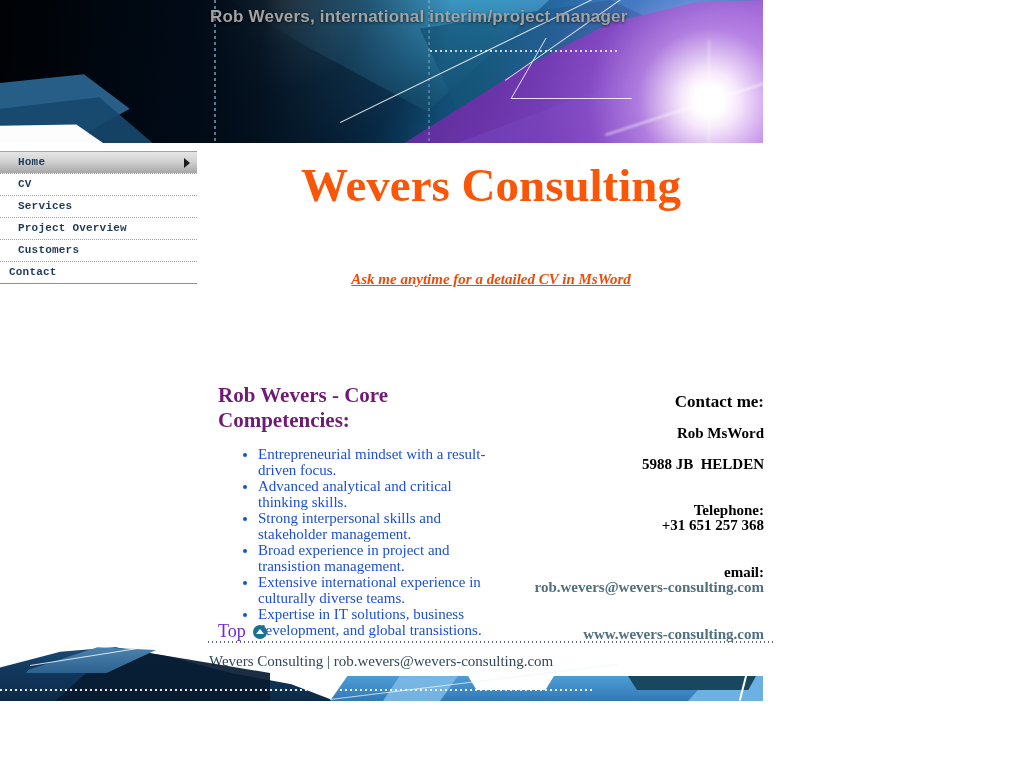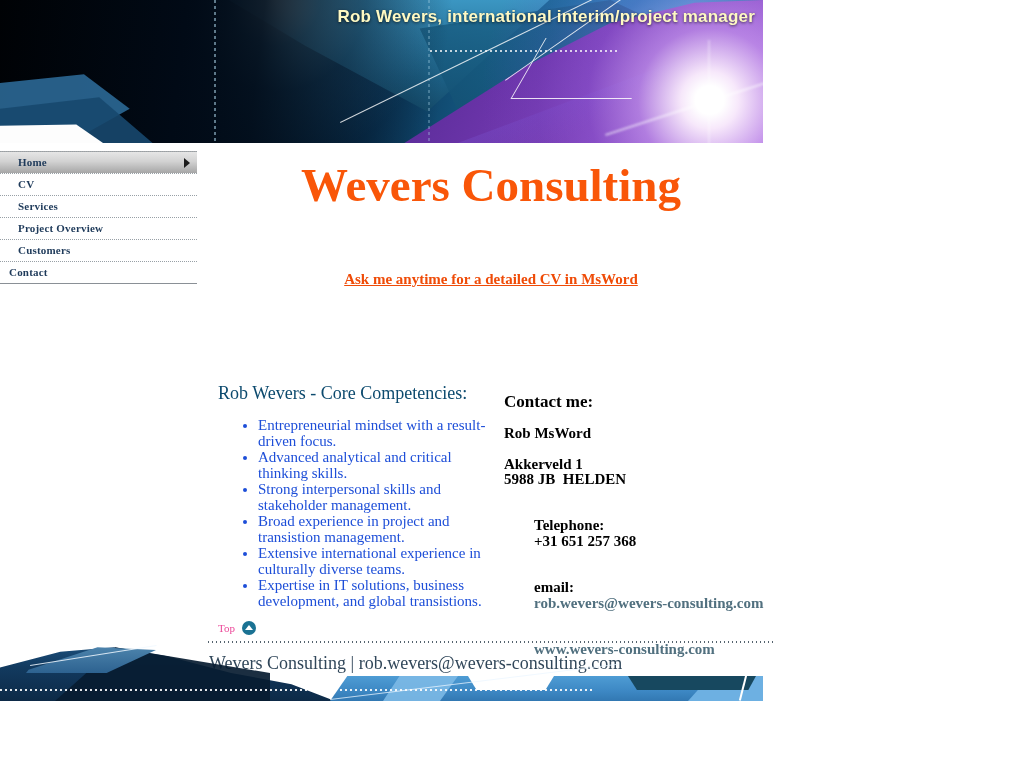--- a/index.html
+++ b/index.html
@@ -28,65 +28,65 @@
   .b-ray1{width:220px;height:2px;left:600px;top:100px;transform:rotate(-18deg);filter:blur(1px);}
   .b-ray2{width:2px;height:120px;left:708px;top:40px;filter:blur(1px);opacity:.6;}
   .b-line1{position:absolute;width:300px;height:1px;background:rgba(255,255,255,.8);left:340px;top:122px;transform:rotate(-26deg);transform-origin:left top;}
   .b-line2{position:absolute;width:150px;height:1px;background:rgba(255,255,255,.85);left:505px;top:80px;transform:rotate(-35deg);transform-origin:left top;}
   .b-hex{position:absolute;width:120px;height:60px;left:528px;top:38px;border-left:1px solid rgba(255,255,255,.85);border-bottom:1px solid rgba(255,255,255,.85);transform:skewX(-30deg);}
   .b-dotv1,.b-dotv2{position:absolute;top:0;width:2px;height:100%;
       background-image:repeating-linear-gradient(180deg,rgba(170,210,230,.55) 0 3px,transparent 3px 6px);}
   .b-dotv1{left:214px;} .b-dotv2{left:428px;opacity:.6;}
   .b-doth{position:absolute;left:430px;top:50px;width:190px;height:2px;
       background-image:repeating-linear-gradient(90deg,rgba(255,255,255,.75) 0 2px,transparent 2px 5px);}
-  .banner-title{position:absolute;left:210px;top:7px;width:545px;text-align:right;
-      font-family:"Liberation Sans",sans-serif;font-weight:bold;font-size:17px;color:#fef9c3;
+  .banner-title{position:absolute;left:210px;top:7px;width:545px;text-align:left;
+      font-family:"Liberation Sans",sans-serif;font-weight:bold;font-size:17px;color:#a3a3a3;
       text-shadow:0 1px 3px rgba(0,0,0,.65);letter-spacing:.2px;}
 
   
-  .sidebar{position:absolute;left:0;top:151px;width:197px;font-family:Liberation Serif, serif;}
+  .sidebar{position:absolute;left:0;top:151px;width:197px;font-family:Liberation Mono, monospace;}
   .nav-item{position:relative;height:21px;line-height:21px;padding-left:18px;
       border-top:1px dotted #98a0a6;font-size:11px;font-weight:bold;color:#1e3a5a;
       background:#fff;cursor:pointer;letter-spacing:.2px;}
   .nav-item.active{background:linear-gradient(180deg,#e6e6e6 0%,#d2d2d2 45%,#a6a6a6 100%);}
   .nav-item:last-child{border-bottom:1px solid #8a9096;padding-left:9px;}
   .nav-arrow{position:absolute;right:7px;top:6px;width:0;height:0;
       border-left:6px solid #1c1c1c;border-top:5px solid transparent;border-bottom:5px solid transparent;}
 
   
   .content{position:absolute;left:208px;top:0;width:566px;height:768px;}
   .page-title{position:absolute;top:158px;left:0;width:100%;margin:0;text-align:center;
       font-size:47px;font-weight:bold;color:#f95608;font-family:"Liberation Serif",serif;}
   .subtitle{position:absolute;top:228px;left:0;width:100%;margin:0;text-align:center;
       font-size:15px;font-weight:bold;color:#000;white-space:pre-wrap;}
   .cv-link{position:absolute;top:271px;left:0;width:100%;display:block;text-align:center;
-      font-size:15px;font-weight:bold;color:#ef4b07;text-decoration:underline;cursor:pointer;}
+      font-size:15px;font-weight:bold;font-style:italic;color:#ef4b07;text-decoration:underline;cursor:pointer;}
 
   .competencies{position:absolute;left:10px;top:383px;width:300px;}
-  .competencies h2{margin:0;font-size:18px;font-weight:normal;color:#0c4a6e;}
+  .competencies h2{margin:0;font-size:21px;font-weight:bold;color:#701a75;}
   .competencies ul{margin:13px 0 0 26px;padding:0 0 0 14px;width:238px;
       font-size:15px;line-height:16px;color:#1d4ed8;}
   .competencies li{margin:0;padding:0;}
 
-  .contact{position:absolute;right:10px;top:392px;width:260px;text-align:left;
+  .contact{position:absolute;right:10px;top:392px;width:260px;text-align:right;
       font-size:15px;font-weight:bold;color:#000;}
   .contact h2{margin:0 0 14px 0;font-size:17px;font-weight:bold;}
   .contact .line{line-height:15.5px;white-space:pre-wrap;}
   .contact .gap{height:15px;}
   .slate-link{color:#51707f;text-decoration:none;cursor:pointer;}
 
   .top-row{position:absolute;left:10px;top:621px;display:flex;align-items:center;gap:7px;
-      font-size:11px;color:#ec4899;cursor:pointer;}
+      font-size:18px;color:#6d28d9;cursor:pointer;}
   .top-circle{display:inline-flex;align-items:center;justify-content:center;
       width:14px;height:14px;border-radius:50%;background:#1a7293;}
   .top-tri{width:0;height:0;border-bottom:5px solid #fff;
       border-left:4px solid transparent;border-right:4px solid transparent;margin-top:-1px;}
   .dotted-hr{position:absolute;left:0;top:641px;width:566px;height:2px;
       background-image:repeating-linear-gradient(90deg,#55646f 0 1.5px,transparent 1.5px 4px);}
-  .footer-text{position:absolute;left:1px;top:653px;margin:0;font-size:18px;color:#31475a;}
+  .footer-text{position:absolute;left:1px;top:653px;margin:0;font-size:15px;color:#31475a;}
 
   
   .bottom-banner{position:absolute;left:0;top:645px;width:763px;height:56px;pointer-events:none;}
   .bottom-banner .shape{position:absolute;}
   .f-mtn{left:0;top:0;width:335px;height:56px;
       background:linear-gradient(180deg,#1b4e7a 0%,#123A5F 40%,#0d2a47 100%);
       clip-path:polygon(0 40%,18% 12%,34% 4%,50% 20%,69% 50%,87% 70%,100% 100%,0 100%);}
   .f-mtn-dark{left:55px;top:0;width:215px;height:56px;background:#081c31;
       clip-path:polygon(28% 4%,100% 50%,100% 100%,0 100%);opacity:.92;}
   .f-cap{left:26px;top:0;width:130px;height:28px;background:linear-gradient(180deg,#4f86ae,#2d6290);
@@ -173,21 +173,20 @@
         <li>Broad experience in project and transistion management.</li>
         <li>Extensive international experience in culturally diverse teams.</li>
         <li>Expertise in IT solutions, business development, and global transistions.</li>
       </ul>
     </section>
 
     <aside class="contact">
       <h2>Contact me:</h2>
       <div class="line">Rob MsWord</div>
       <div class="gap"></div>
-      <div class="line">Akkerveld 1</div>
       <div class="line">5988 JB  HELDEN</div>
       <div class="gap"></div>
       <div class="line">
         <span>Telephone:</span>
         <span>+31 651 257 368</span>
       </div>
       <div class="line">
         <span>email:</span>
         <a class="slate-link" href="#">rob.wevers@wevers-consulting.com</a>
       </div>

